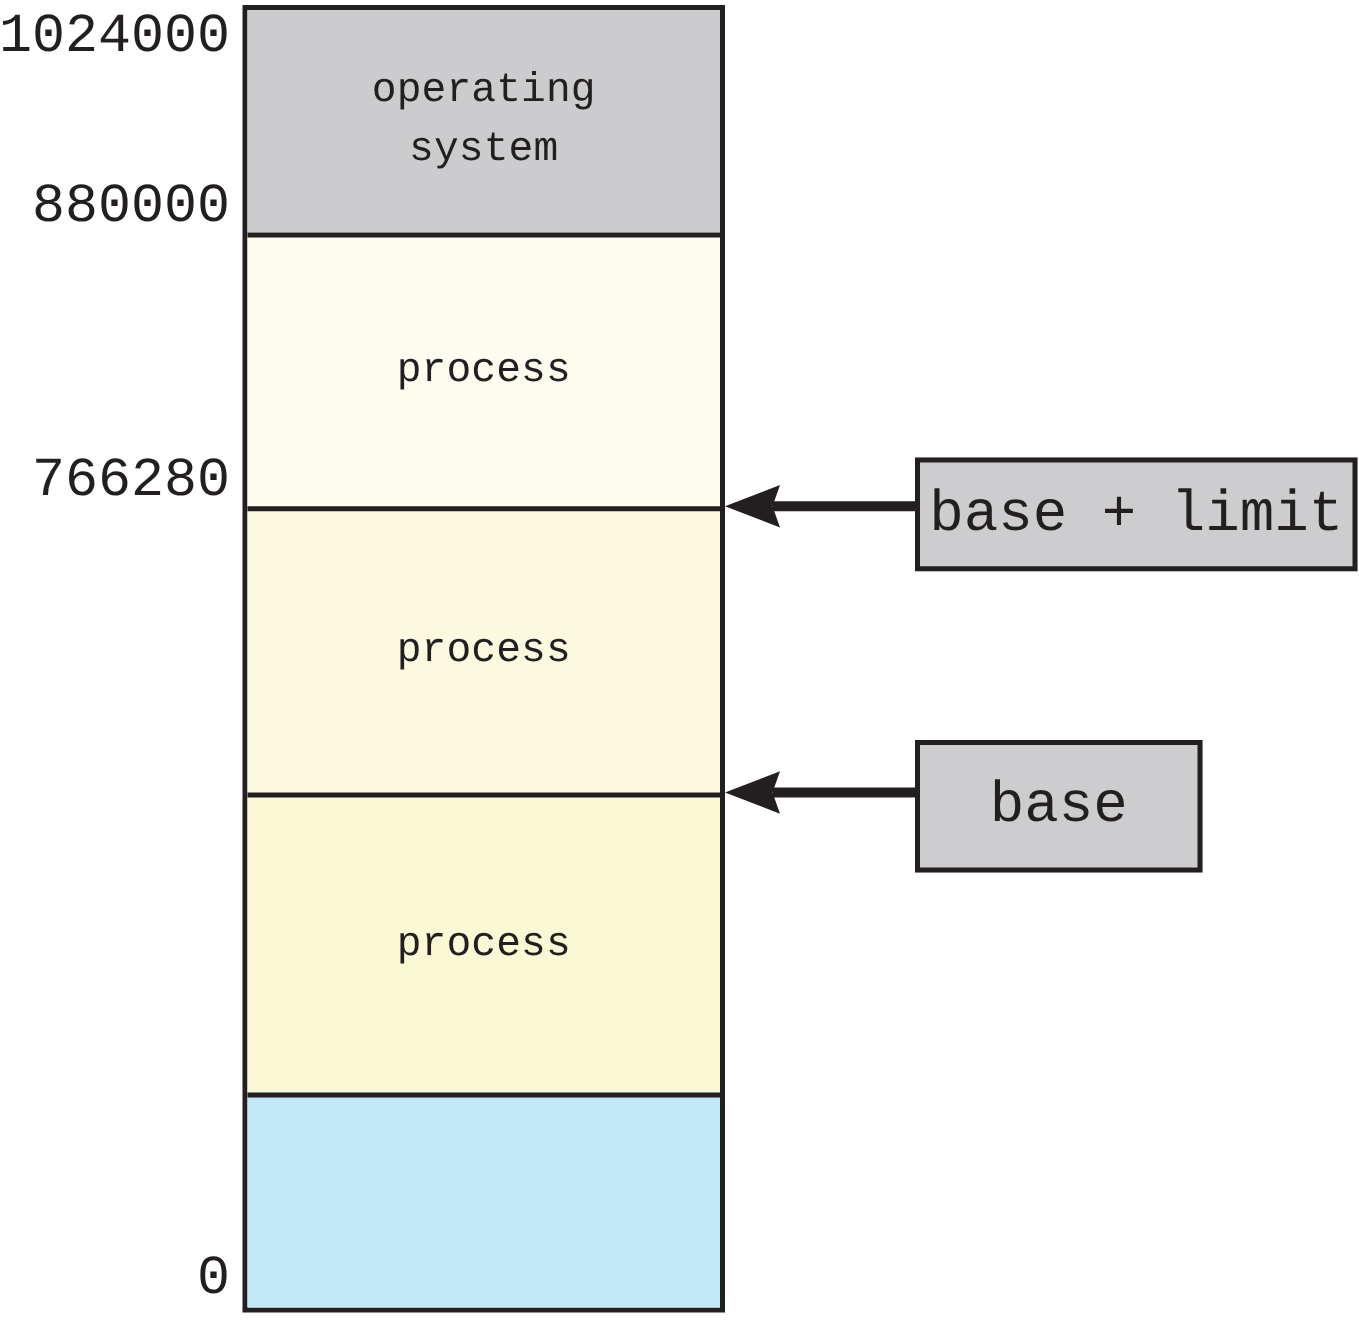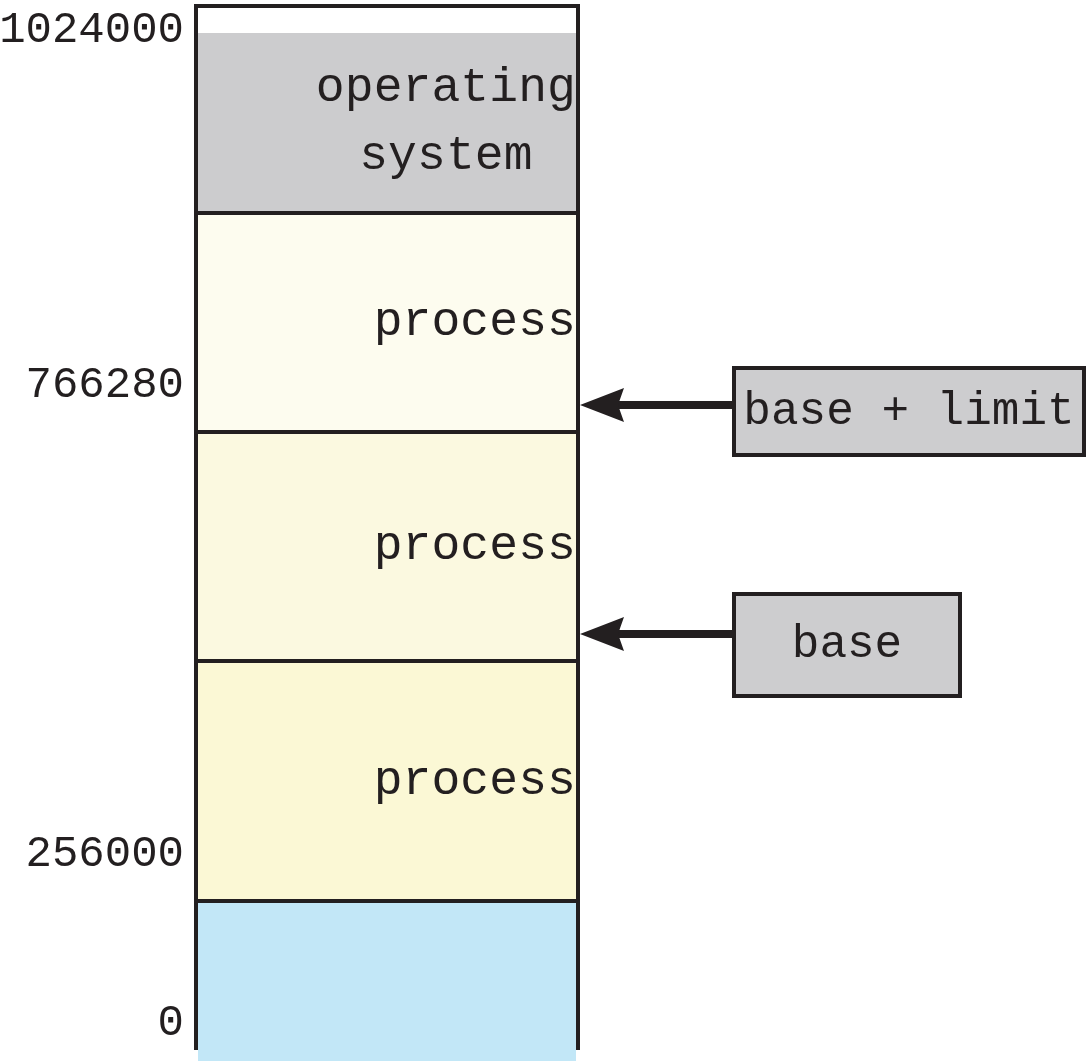--- a/index.html
+++ b/index.html
@@ -34,27 +34,26 @@
     background: #ffffff;
   }
 
   .mem-band {
     position: absolute;
     left: 0;
     width: 100%;
     box-sizing: border-box;
     display: flex;
     align-items: center;
-    justify-content: flex-end;
+    justify-content: center;
     color: #231f20;
-    font-size: 48px;
+    font-size: 33px;
     line-height: 1.42;
     text-align: center;
     letter-spacing: 0.1px;
-    margin-top: 25px;
   }
 
   .mem-band .band-label {
     display: block;
     white-space: pre-line;
   }
 
   
   .band-sep {
     border-top: 4px solid #231f20;
@@ -96,25 +95,25 @@
     overflow: visible;
   }
 </style>
 </head>
 <body>
 
 <div id="diagram">
 
   <div class="addr-label" style="top: 8px;">1024000</div>
 
+  <div class="addr-label" style="top: 144px;">880000</div>
 
   <div class="addr-label" style="top: 363px;">766280</div>
 
 
-  <div class="addr-label" style="top: 832px;">256000</div>
 
   <div class="addr-label" style="top: 1001px;">0</div>
 
   <div class="memory-column">
 
     <div class="mem-band" style="top: 0px; height: 178px; background: #ccccce;">
       <span class="band-label">operating
 system</span>
     </div>
 

